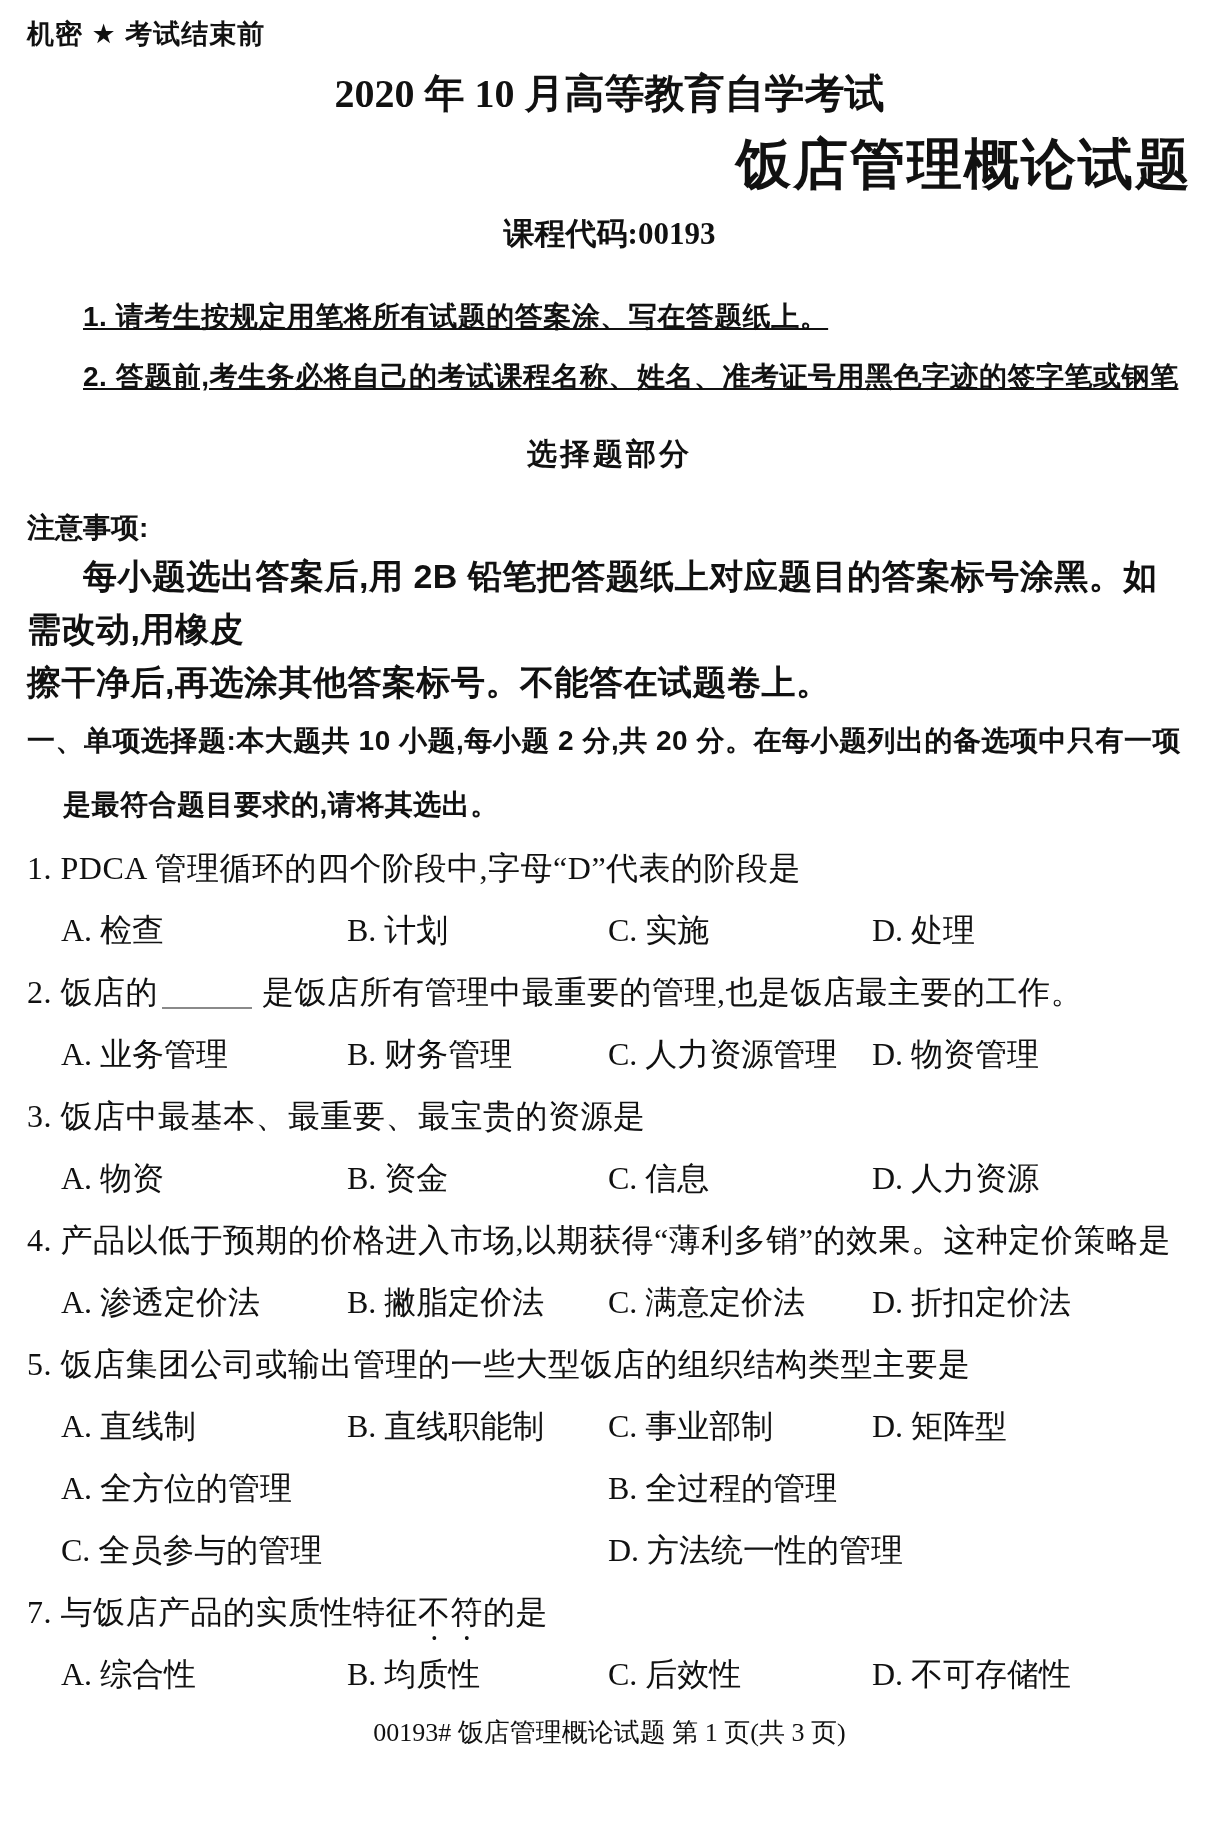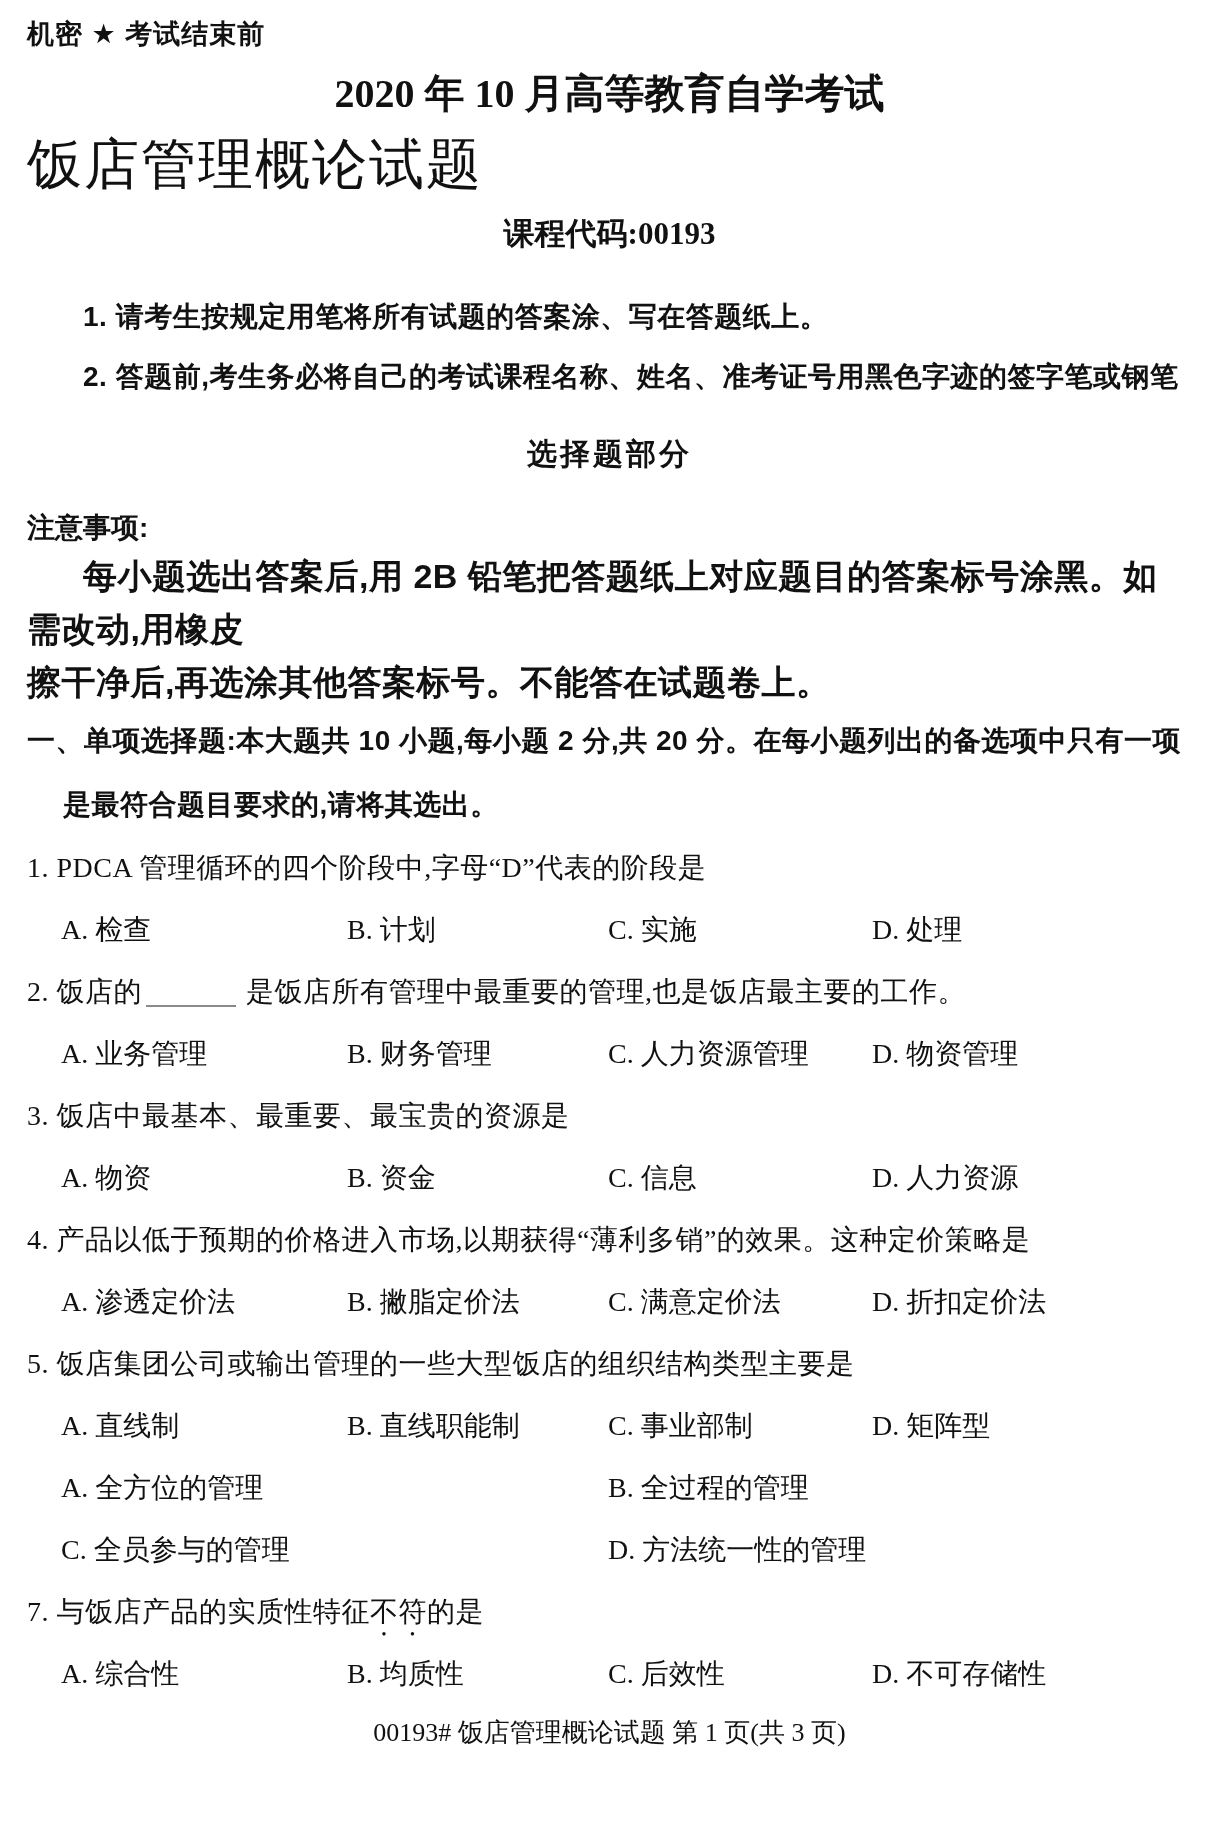--- a/index.html
+++ b/index.html
@@ -19,35 +19,36 @@
     font-family:"Liberation Sans","DejaVu Sans",sans-serif;
     font-weight:bold;
     font-size:27px; line-height:32px;
     letter-spacing:1px;
   }
   .title1 {
     margin:16px 0 0; text-align:center;
     font-weight:bold; font-size:40px; line-height:56px;
   }
   .title2 {
-    margin:6px 0 0; text-align:left;
-    font-weight:normal; font-size:55px; line-height:74px;
+    margin:6px 0 0; text-align:right;
+    font-weight:bold; font-size:55px; line-height:74px;
     letter-spacing:2px;
   }
   .course {
     margin:10px 0 0; text-align:center;
     font-weight:bold; font-size:31px; line-height:44px;
   }
   .instr {
     margin:0;
     font-family:"Liberation Sans","DejaVu Sans",sans-serif;
     font-weight:bold;
     font-size:28px; line-height:54px;
     text-indent:56px;
     letter-spacing:0.5px;
+    text-decoration:underline;
   }
   .instr.first  { margin-top:34px; }
   .instr.second { margin-top:6px; }
   .section-title {
     margin:24px 0 0; text-align:center;
     font-family:"Liberation Sans","DejaVu Sans",sans-serif;
     font-weight:bold; font-size:30px; line-height:52px;
     letter-spacing:3px;
   }
   .notes-label {
@@ -62,21 +63,21 @@
     text-indent:56px;
     letter-spacing:0.5px;
   }
   .part-heading {
     margin:0;
     font-family:"Liberation Sans","DejaVu Sans",sans-serif;
     font-weight:bold; font-size:28px; line-height:64px;
     padding-left:36px; text-indent:-36px;
     letter-spacing:0.5px;
   }
-  .questions { font-size:28px; }
+  .questions { font-size:32px; }
   .qline { height:62px; line-height:62px; white-space:nowrap; letter-spacing:0.5px; }
   .opts {
     display:grid; align-items:center;
     padding-left:34px;
     height:62px; line-height:62px;
   }
   .opts-4 { grid-template-columns:286px 261px 264px auto; }
   .opts-2 { grid-template-columns:547px auto; }
   .blank {
     display:inline-block;

